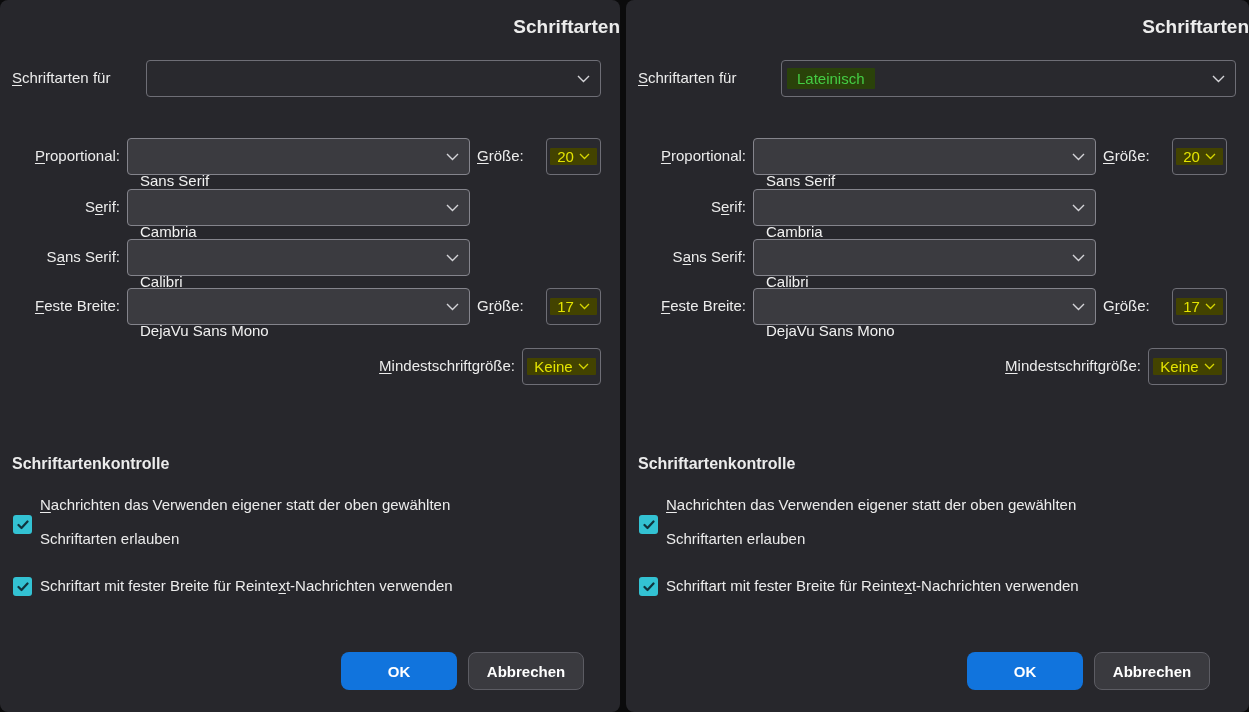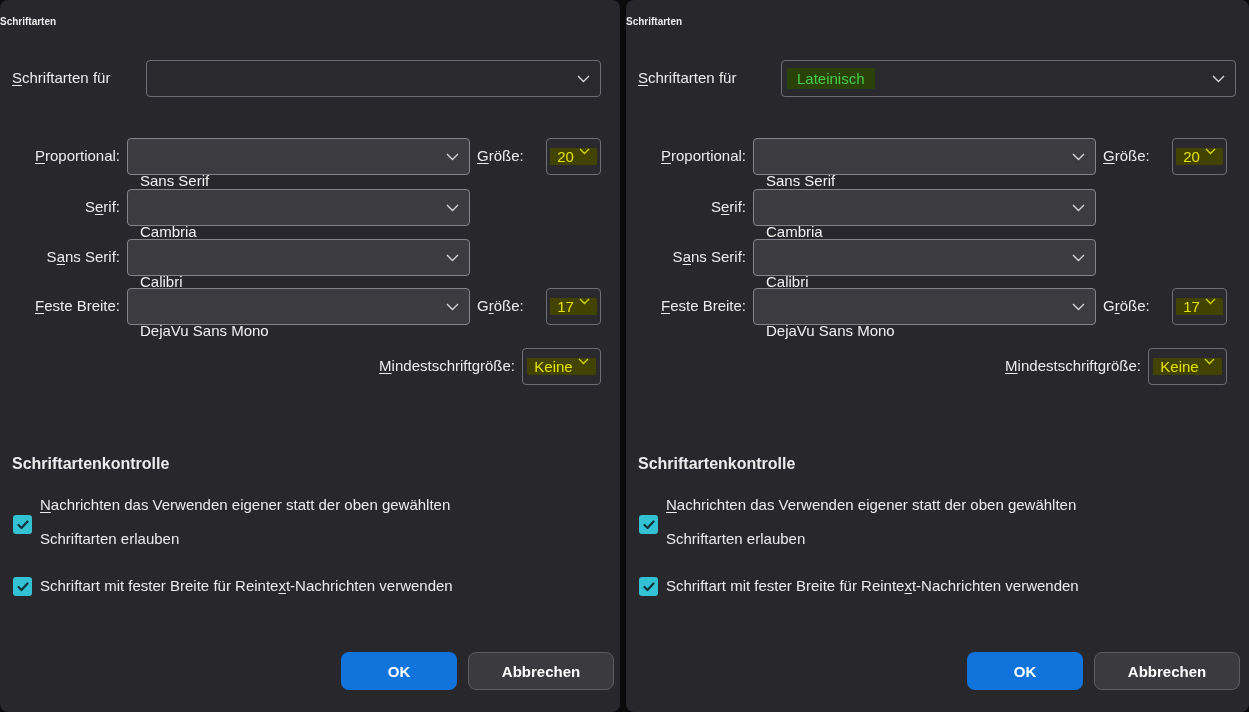--- a/index.html
+++ b/index.html
@@ -9,42 +9,42 @@
     --green-t:#44cc44; --green-b:#2a420a;
     --yel-t:#e4e400; --yel-b:#434300; --yel-chev:#d6d600;
     --cyan:#33c2d3; --blue:#1174dd;
   }
   *{box-sizing:border-box;margin:0;padding:0;}
   html,body{width:1249px;height:712px;overflow:hidden;}
   body{background:var(--page-bg);font-family:"Liberation Sans",sans-serif;color:var(--txt);}
   .dialog{position:absolute;top:0;height:712px;background:var(--dlg-bg);border-radius:8px;}
   .dlg-left{left:0;width:620px;}
   .dlg-right{left:626px;width:623px;}
-  .title{position:absolute;top:16px;left:0;right:0;text-align:left;font-size:10px;font-weight:700;}
+  .title{position:absolute;top:16px;left:0;right:0;text-align:right;font-size:19px;font-weight:700;}
   .lbl{position:absolute;font-size:15px;color:var(--txt);white-space:nowrap;}
   .ak{text-decoration:underline;text-underline-offset:2px;}
   .r-align{text-align:right;}
   .select{position:absolute;display:flex;align-items:center;border:1px solid var(--sel-light-br);
           background:var(--sel-light);border-radius:4px;height:37px;font-size:15px;color:#f1f1f1;cursor:default;}
   .sel-dark{background:var(--sel-dark);border-color:var(--sel-dark-br);}
   .sel-value{padding-left:12px;margin-top:48px;}
   .chev{position:absolute;right:10px;top:50%;transform:translateY(-50%);color:#d4d4d8;}
   .hl-green{color:var(--green-t);background:var(--green-b);padding:2px 10px;margin-left:5px;border-radius:1px;}
-  .hl-yellow{display:flex;gap:5px;color:var(--yel-t);background:var(--yel-b);
+  .hl-yellow{display:flex;align-items:center;gap:5px;color:var(--yel-t);background:var(--yel-b);
              padding:0 7px;margin:0 auto;border-radius:1px;}
   .hl-yellow .chev-in{color:var(--yel-chev);}
   .sel-size{left:546px;width:55px;justify-content:center;}
   .heading{position:absolute;left:12px;top:455px;font-size:16px;font-weight:700;text-align:center;}
   .cb{position:absolute;left:13px;width:19px;height:19px;background:var(--cyan);border-radius:3px;
       display:flex;align-items:center;justify-content:center;cursor:default;}
   .cb-txt{position:absolute;left:40px;font-size:15px;white-space:nowrap;}
   .btn{position:absolute;top:652px;height:38px;border-radius:8px;display:flex;align-items:center;
        justify-content:center;font-size:15px;font-weight:700;color:#fff;cursor:default;}
   .btn-ok{left:341px;width:116px;background:var(--blue);}
-  .btn-cancel{left:468px;width:146px;background:#3a3a3f;border:1px solid #5c5c63;}
+  .btn-cancel{left:468px;width:116px;background:#3a3a3f;border:1px solid #5c5c63;}
 </style>
 </head>
 <body>
 
 <div class="dialog dlg-left">
   <div class="title">Schriftarten</div>
 
   <div class="lbl" style="left:12px;top:69px;"><span></span><span class="ak">S</span><span>chriftarten für</span></div>
   <div class="select sel-dark" style="left:146px;top:60px;width:455px;">
     <svg class="chev" width="13" height="8" viewBox="0 0 13 8">

